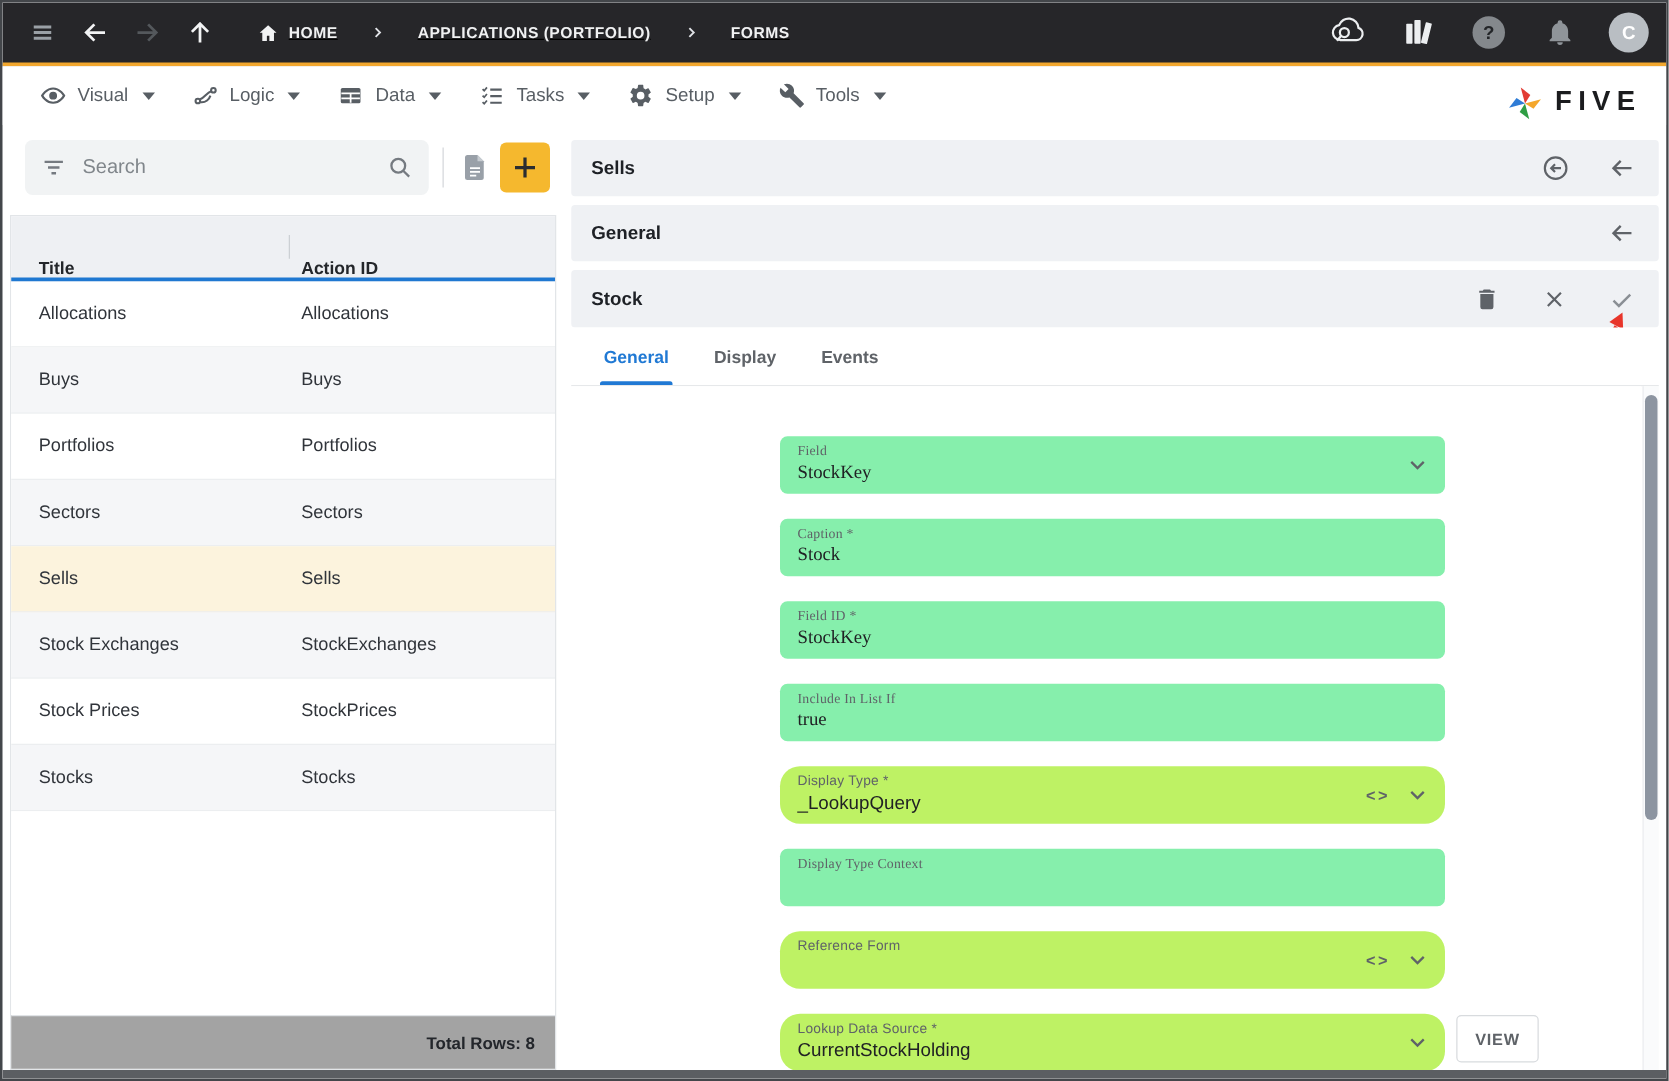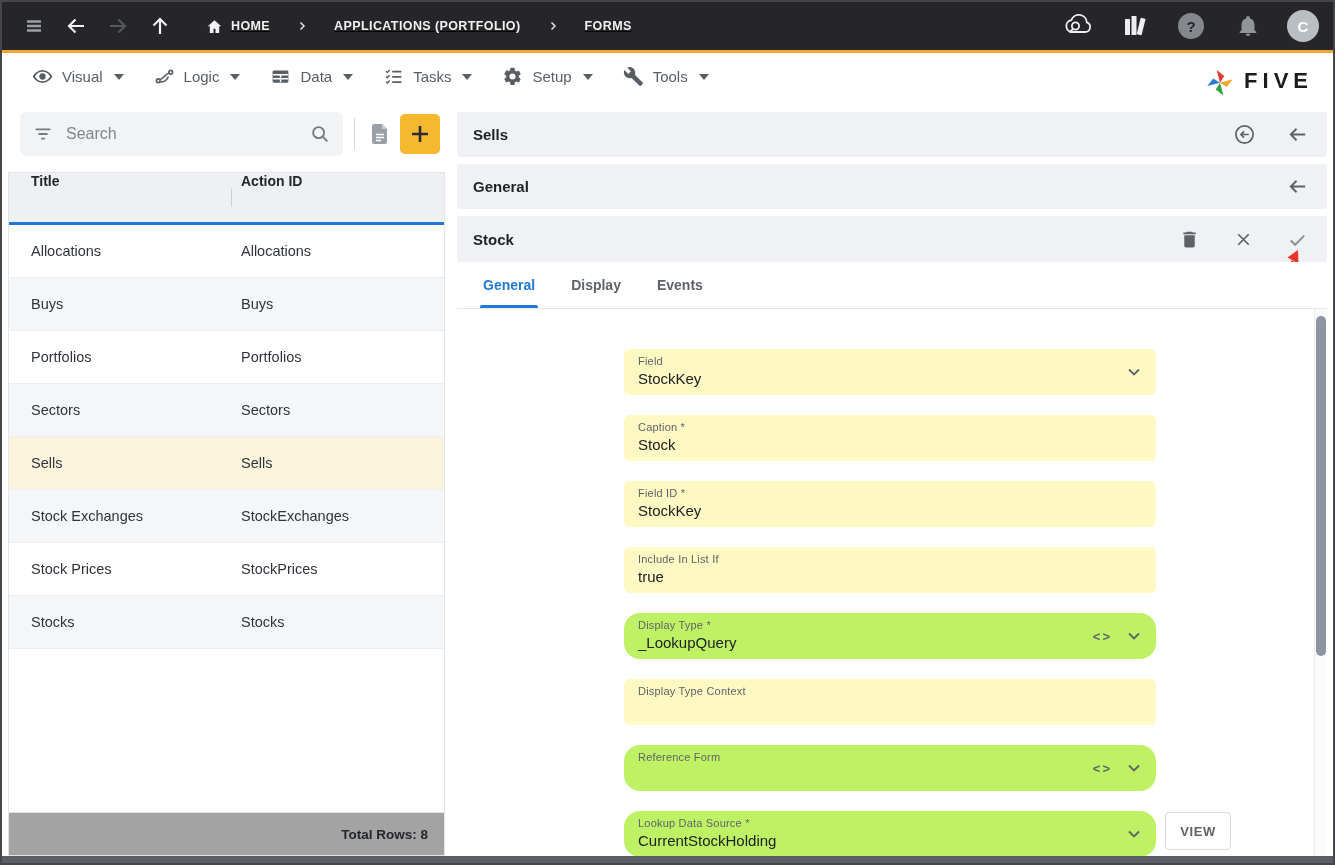--- a/index.html
+++ b/index.html
@@ -37,21 +37,21 @@
   .search-box input::placeholder{color:#80868b;}
   .v-div{position:absolute;left:352px;top:116px;width:1px;height:32px;background:#d5d8db;}
   .doc-btn{position:absolute;left:361px;top:115px;width:34px;height:34px;display:flex;align-items:center;justify-content:center;cursor:pointer;}
   .add-btn{position:absolute;left:398px;top:112px;width:40px;height:40px;background:#F5B82E;border-radius:5px;
            display:flex;align-items:center;justify-content:center;cursor:pointer;}
 
   
   .grid{position:absolute;left:6px;top:170px;width:437px;bottom:7px;background:#fff;
         border:1px solid #e2e5e8;box-sizing:border-box;display:flex;flex-direction:column;}
   .grid-head{height:49px;flex:0 0 49px;background:#eef0f3;border-bottom:3px solid #1F78D1;
-             display:flex;align-items:flex-start;padding-left:22px;position:relative;
+             display:flex;align-items:flex-end;padding-left:22px;position:relative;
              font-weight:700;font-size:14px;color:#23262a;}
   .col-div{position:absolute;left:222px;top:15px;height:19px;width:1px;background:#ccd0d4;}
   .grid-row{height:52px;flex:0 0 52px;display:flex;align-items:center;padding-left:22px;
             border-bottom:1px solid #eceef0;font-size:14.5px;color:#30343a;cursor:pointer;background:#fff;}
   .grid-row.alt{background:#f5f6f8;}
   .grid-row.selected{background:#FCF3DD;}
   .c1{width:210px;flex:0 0 210px;}
   .c2{flex:1;}
   .grid-filler{flex:1;background:#fff;}
   .grid-foot{height:42px;flex:0 0 42px;background:#a3a3a3;border-top:1px solid #e0e3e6;display:flex;
@@ -68,21 +68,21 @@
   .tabs{position:absolute;left:455px;right:6px;top:260px;height:47px;background:#fff;
         border-bottom:1px solid #e6e8ea;display:flex;align-items:flex-end;padding-left:26px;gap:36px;box-sizing:border-box;}
   .tab{font-size:14px;font-weight:700;color:#5f6368;padding-bottom:15px;position:relative;cursor:pointer;}
   .tab.active{color:#2079d4;}
   .tab.active::after{content:"";position:absolute;left:-3px;right:-3px;bottom:0;height:3px;
                      background:#2079d4;border-radius:2px 2px 0 0;}
 
   .form{position:absolute;left:455px;right:20px;top:307px;bottom:7px;background:#fff;}
   .field{position:absolute;left:167px;width:532px;height:46px;border-radius:6px;padding:6px 14px;
          box-sizing:border-box;cursor:text;}
-  .field.blue{background:#fef9c3;}
+  .field.blue{background:#86efac;font-family:Liberation Serif, serif;}
   .field.yellow{background:#bef264;border-radius:16px;}
   .f-label{font-size:11px;color:#5f6368;letter-spacing:.2px;}
   .f-value{font-size:15px;color:#202124;margin-top:3px;}
   .f-icons{position:absolute;right:12px;top:50%;transform:translateY(-50%);display:flex;align-items:center;gap:12px;}
   .code-glyph{font-size:13px;font-weight:700;letter-spacing:2px;color:#5f6368;}
   .view-btn{position:absolute;left:708px;top:503px;width:64px;height:36px;background:#fff;
             border:1px solid #d8dbde;border-radius:4px;display:flex;align-items:center;justify-content:center;
             font-size:13px;font-weight:700;color:#5f6368;letter-spacing:.6px;cursor:pointer;}
 
   .vscroll{position:absolute;right:6px;top:307px;bottom:7px;width:12px;background:#fafbfc;border-left:1px solid #ebedef;}

